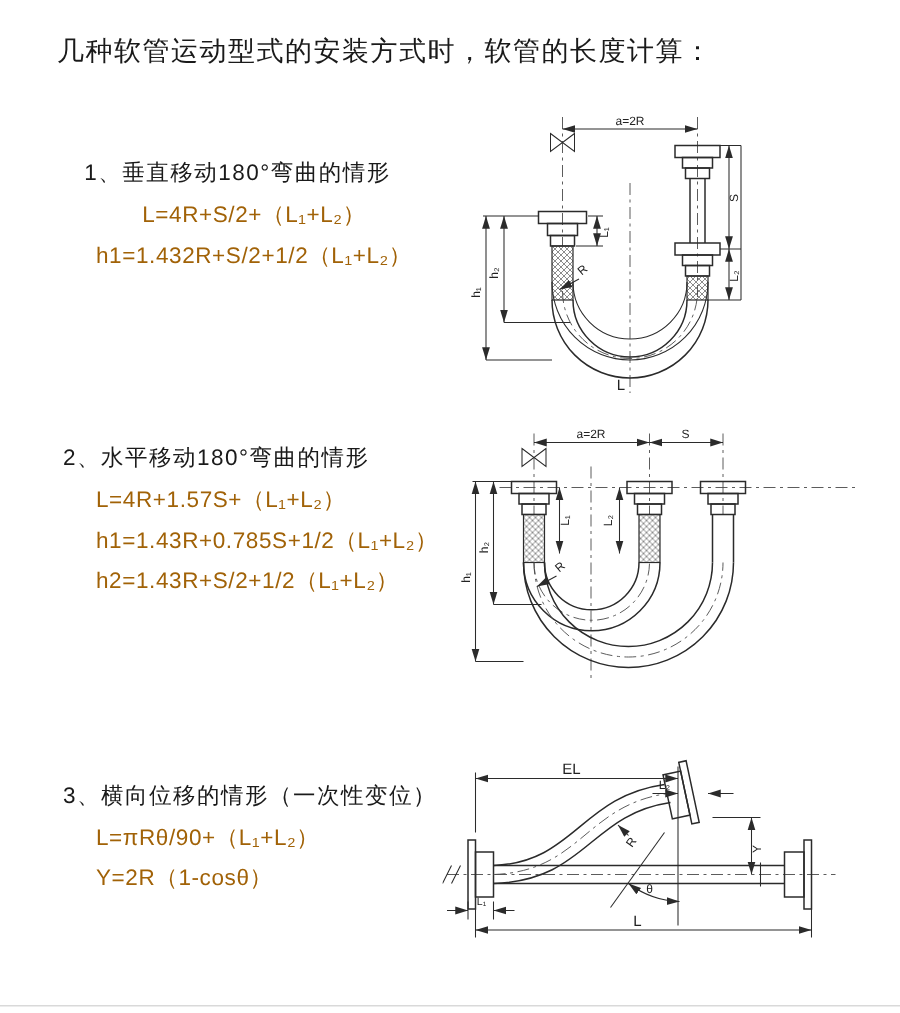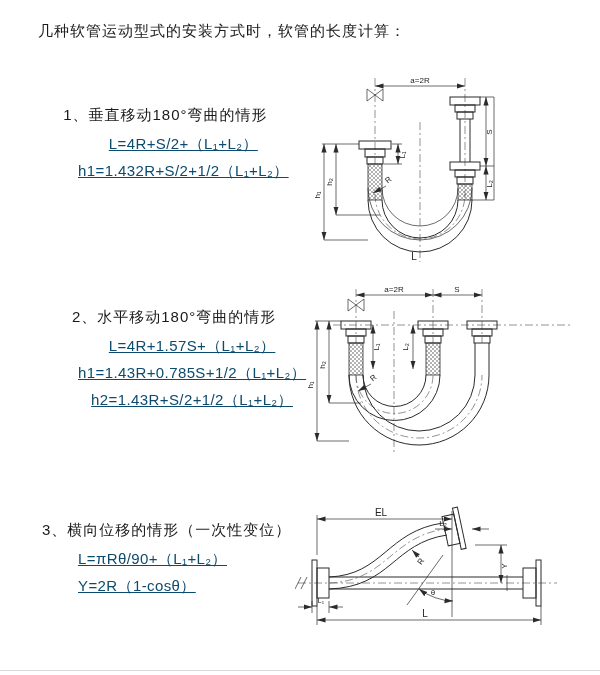--- a/index.html
+++ b/index.html
@@ -1,22 +1,22 @@
 <!DOCTYPE html>
 <html><head>
 <meta charset="utf-8">
 <style>
   html,body{margin:0;padding:0;}
   body{width:600px;height:675px;background:#ffffff;position:relative;overflow:hidden;
        font-family:"Liberation Sans","DejaVu Sans",sans-serif;color:#1f1f1f;}
-  .page-title{position:absolute;left:38px;top:22px;font-size:15px;letter-spacing:1px;color:#1a1a1a;}
+  .page-title{position:absolute;left:38px;top:22px;font-size:18px;letter-spacing:1px;color:#1a1a1a;}
   .section{position:absolute;left:42px;}
-  .sec1{top:106px;text-align:center;} .sec2{top:308px;text-align:center;} .sec3{top:521px;}
+  .sec1{top:106px;text-align:center;} .sec2{top:296px;} .sec3{top:521px;}
   .heading{font-size:15px;letter-spacing:1px;color:#1a1a1a;height:20px;}
-  .formula{font-size:15px;margin:8px 0 0 36px;letter-spacing:0.4px;color:#0c4a6e;line-height:19px;white-space:nowrap;text-decoration:underline;}
+  .formula{font-size:15px;margin:8px 0 0 22px;letter-spacing:0.4px;color:#a16207;line-height:19px;white-space:nowrap;}
   .dwg{position:absolute;}
   .dwg1{left:310px;top:70px;} .dwg2{left:303px;top:283px;} .dwg3{left:295px;top:505px;}
   svg .ln{fill:none;stroke:#2b2b2b;stroke-width:1;}
   svg .thin{fill:none;stroke:#2b2b2b;stroke-width:0.7;}
   svg .dash{fill:none;stroke:#4a4a4a;stroke-width:0.6;stroke-dasharray:8 3 2 3;}
   svg .hrect{stroke:#2b2b2b;stroke-width:0.8;}
   svg text{font-family:"Liberation Sans","DejaVu Sans",sans-serif;fill:#222;font-size:8px;}
   svg .big{font-size:10px;}
   .page-edge{position:absolute;left:0;bottom:4px;width:600px;height:1px;background:#d9d9d9;}
 </style>

